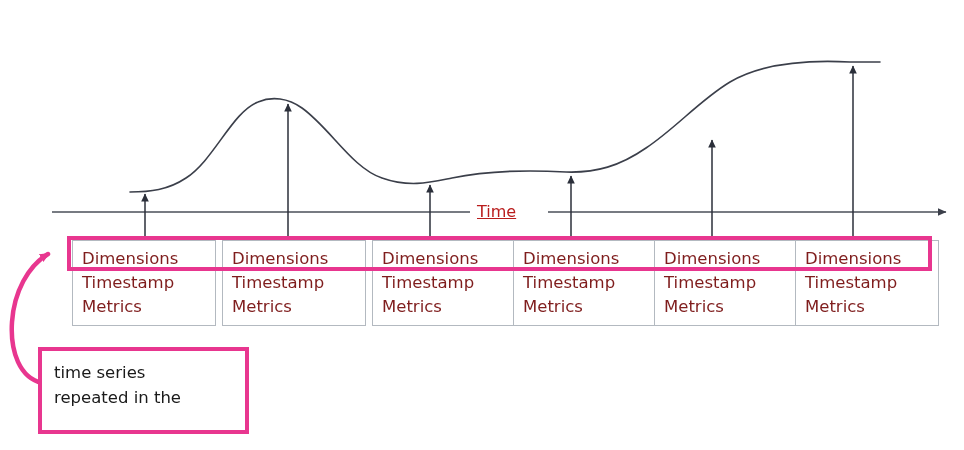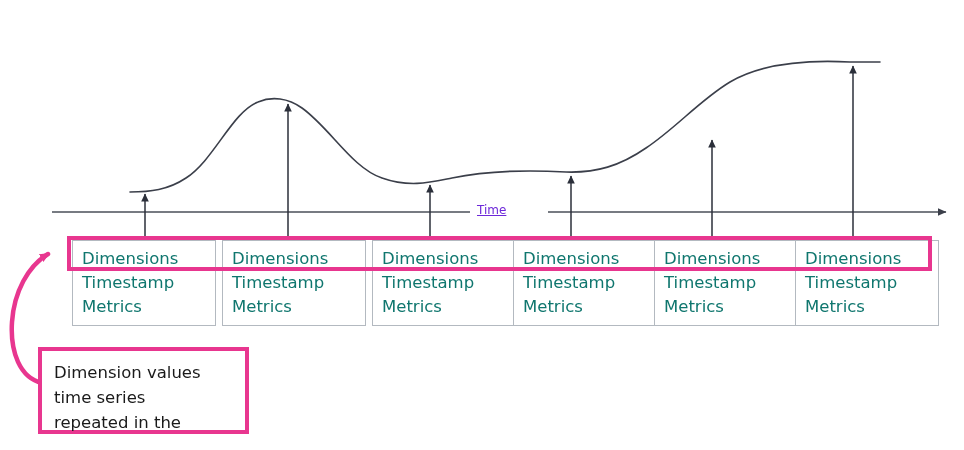--- a/index.html
+++ b/index.html
@@ -6,34 +6,34 @@
   body{
     width:964px;height:450px;background:#ffffff;
     font-family:"DejaVu Sans","Liberation Sans",sans-serif;
     position:relative;overflow:hidden;
   }
   #stage{position:absolute;inset:0;width:964px;height:450px;}
   #svg{position:absolute;left:0;top:0;width:964px;height:450px;}
 
   .axis-label{
     position:absolute;
-    font-size:12px;color:#6d28d9;
+    font-size:16px;color:#b91c1c;
     line-height:1;white-space:nowrap;text-decoration:underline;
   }
 
   .record-box{
     position:absolute;
     box-sizing:border-box;
     border:1px solid #b3b9c0;
     background:#ffffff;
     padding:6px 9px 0 9px;
   }
   .record-line{
     font-size:16.5px;
-    color:#0f766e;
+    color:#7f1d1d;
     line-height:24px;
     white-space:nowrap;
   }
 
   .highlight-rect{
     position:absolute;
     box-sizing:border-box;
     border:4px solid #e8368f;
     background:transparent;
     pointer-events:none;
@@ -132,18 +132,17 @@
 
   <div class="record-box" style="left:795px;top:240px;width:144px;height:86px;">
     <div class="record-line">Dimensions</div>
     <div class="record-line">Timestamp</div>
     <div class="record-line">Metrics</div>
   </div>
 
   <div class="highlight-rect" style="left:67px;top:236px;width:865px;height:35px;"></div>
 
   <div class="callout-box" style="left:38px;top:347px;width:211px;height:87px;">
-    <div class="callout-line">Dimension values</div>
     <div class="callout-line">time series</div>
     <div class="callout-line">repeated in the</div>
   </div>
 
 </div>
 
 </body></html>

